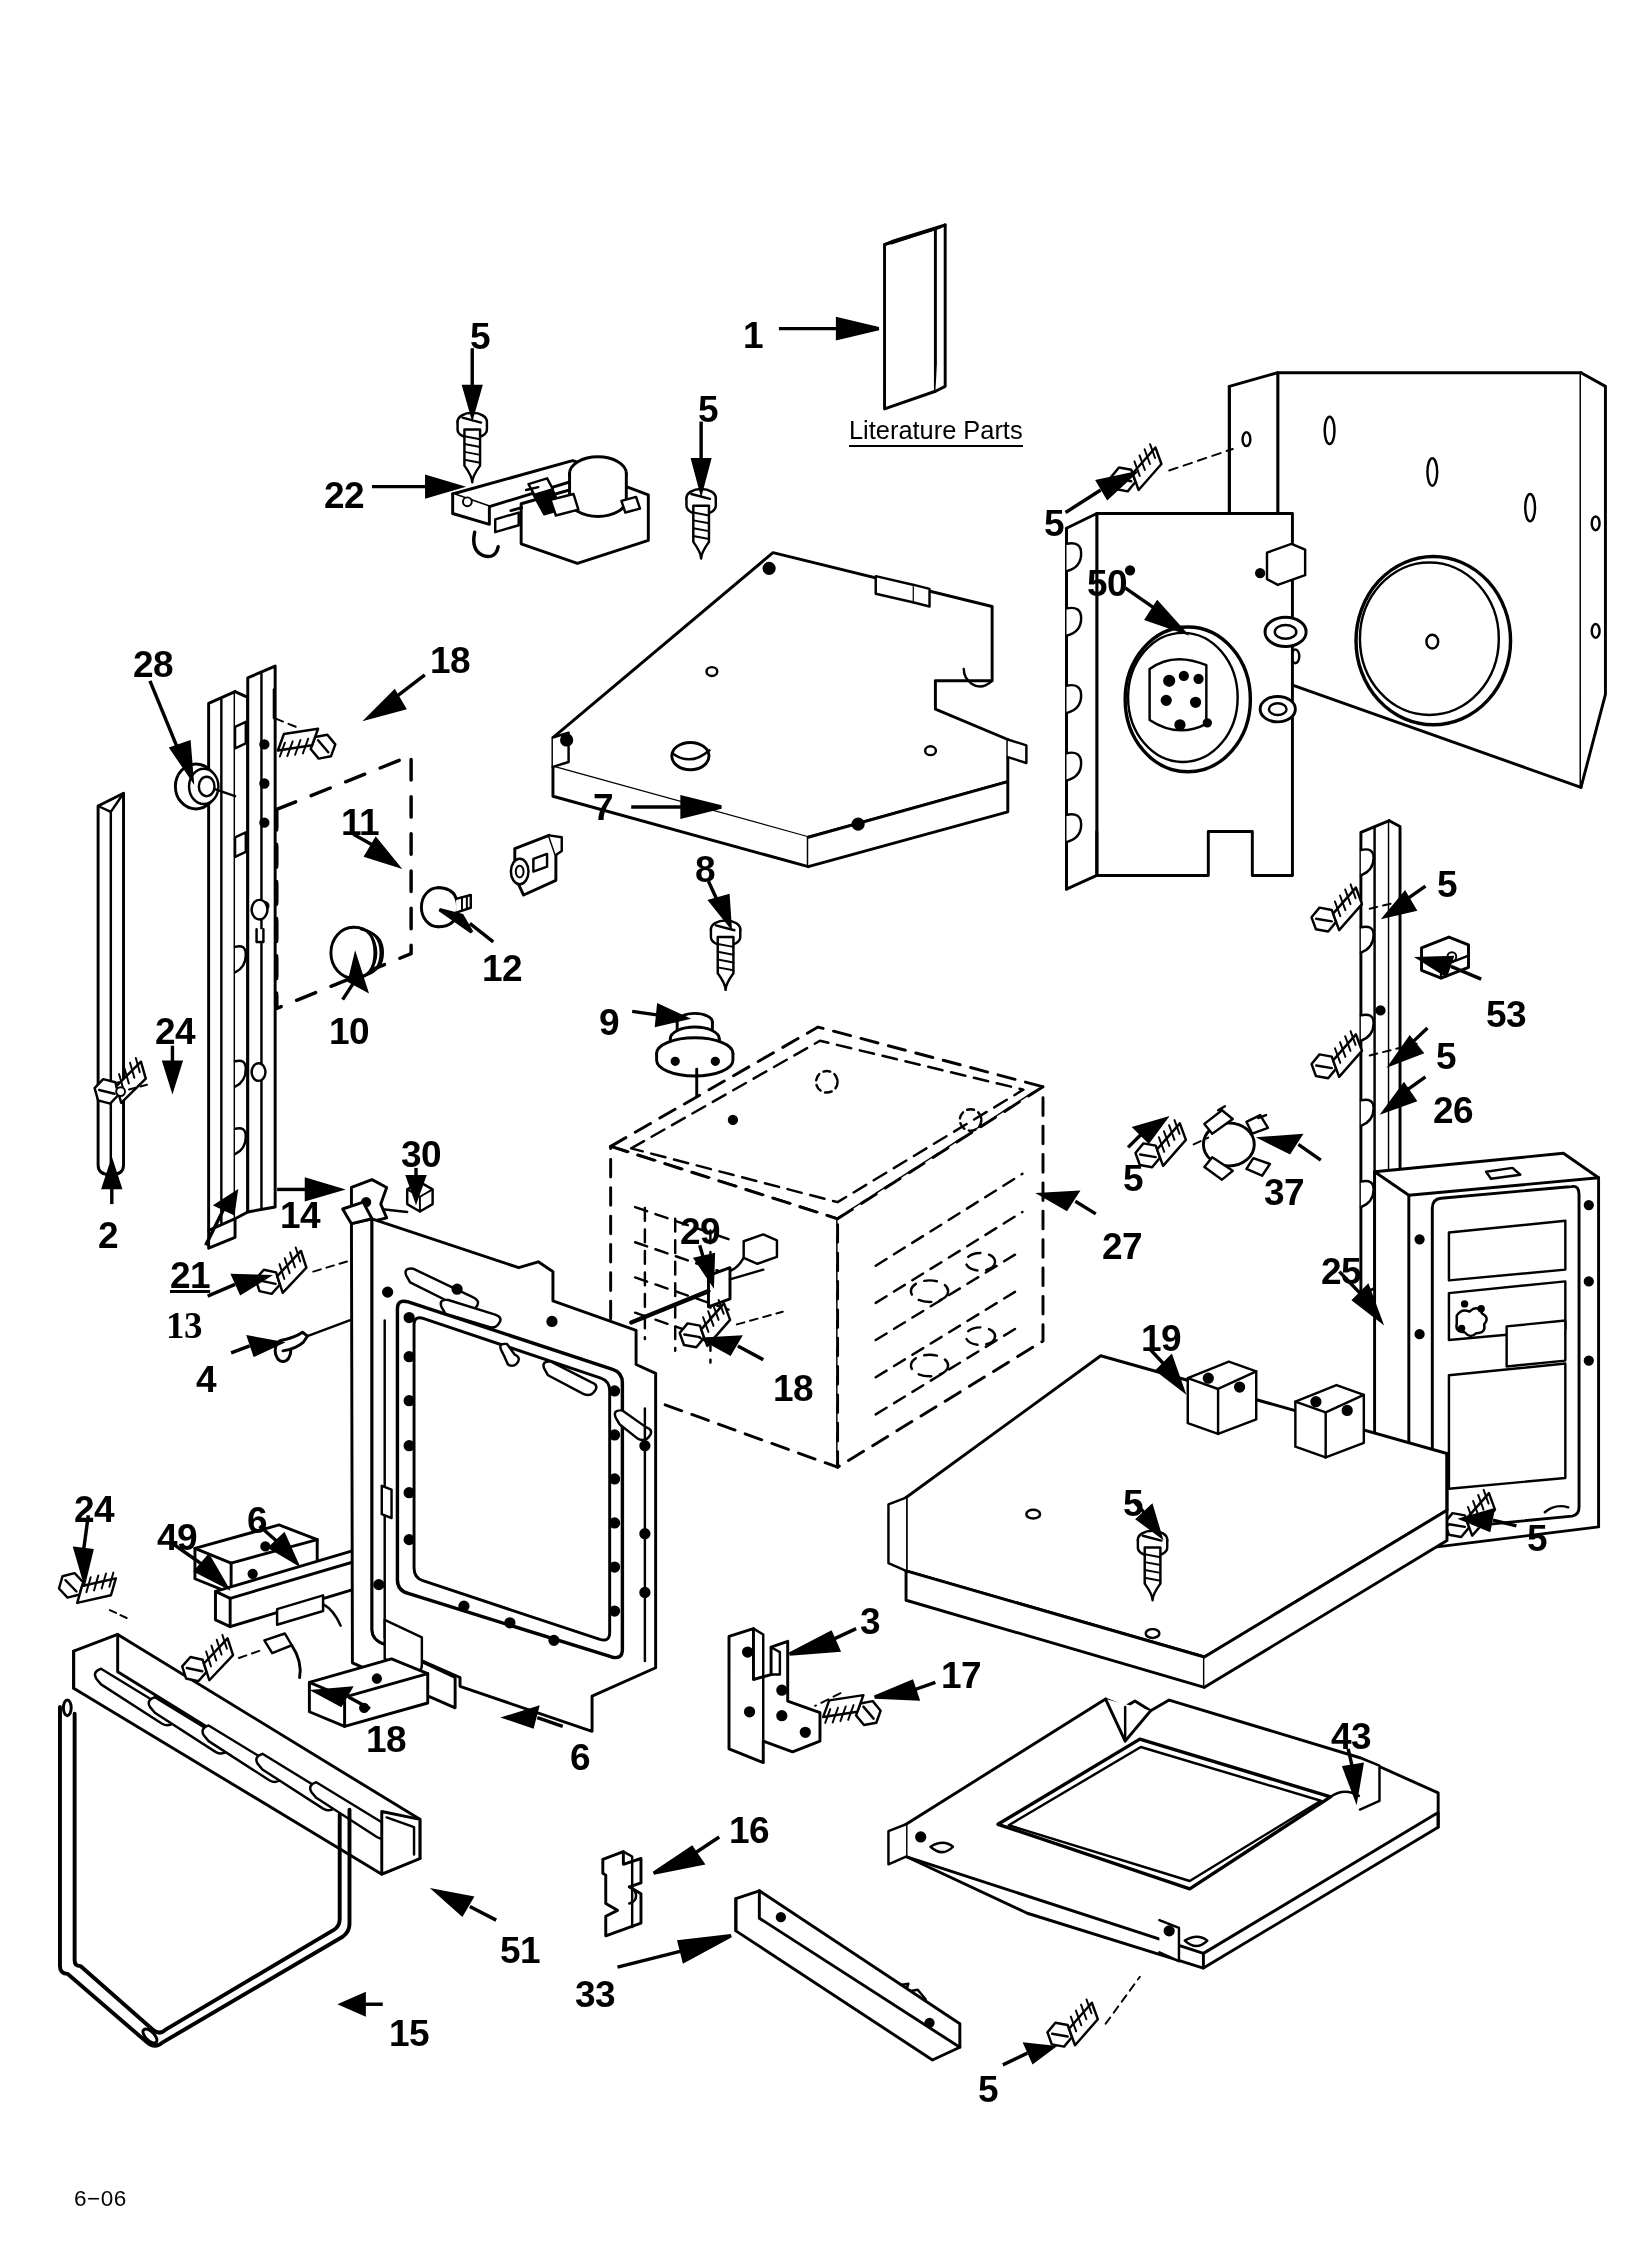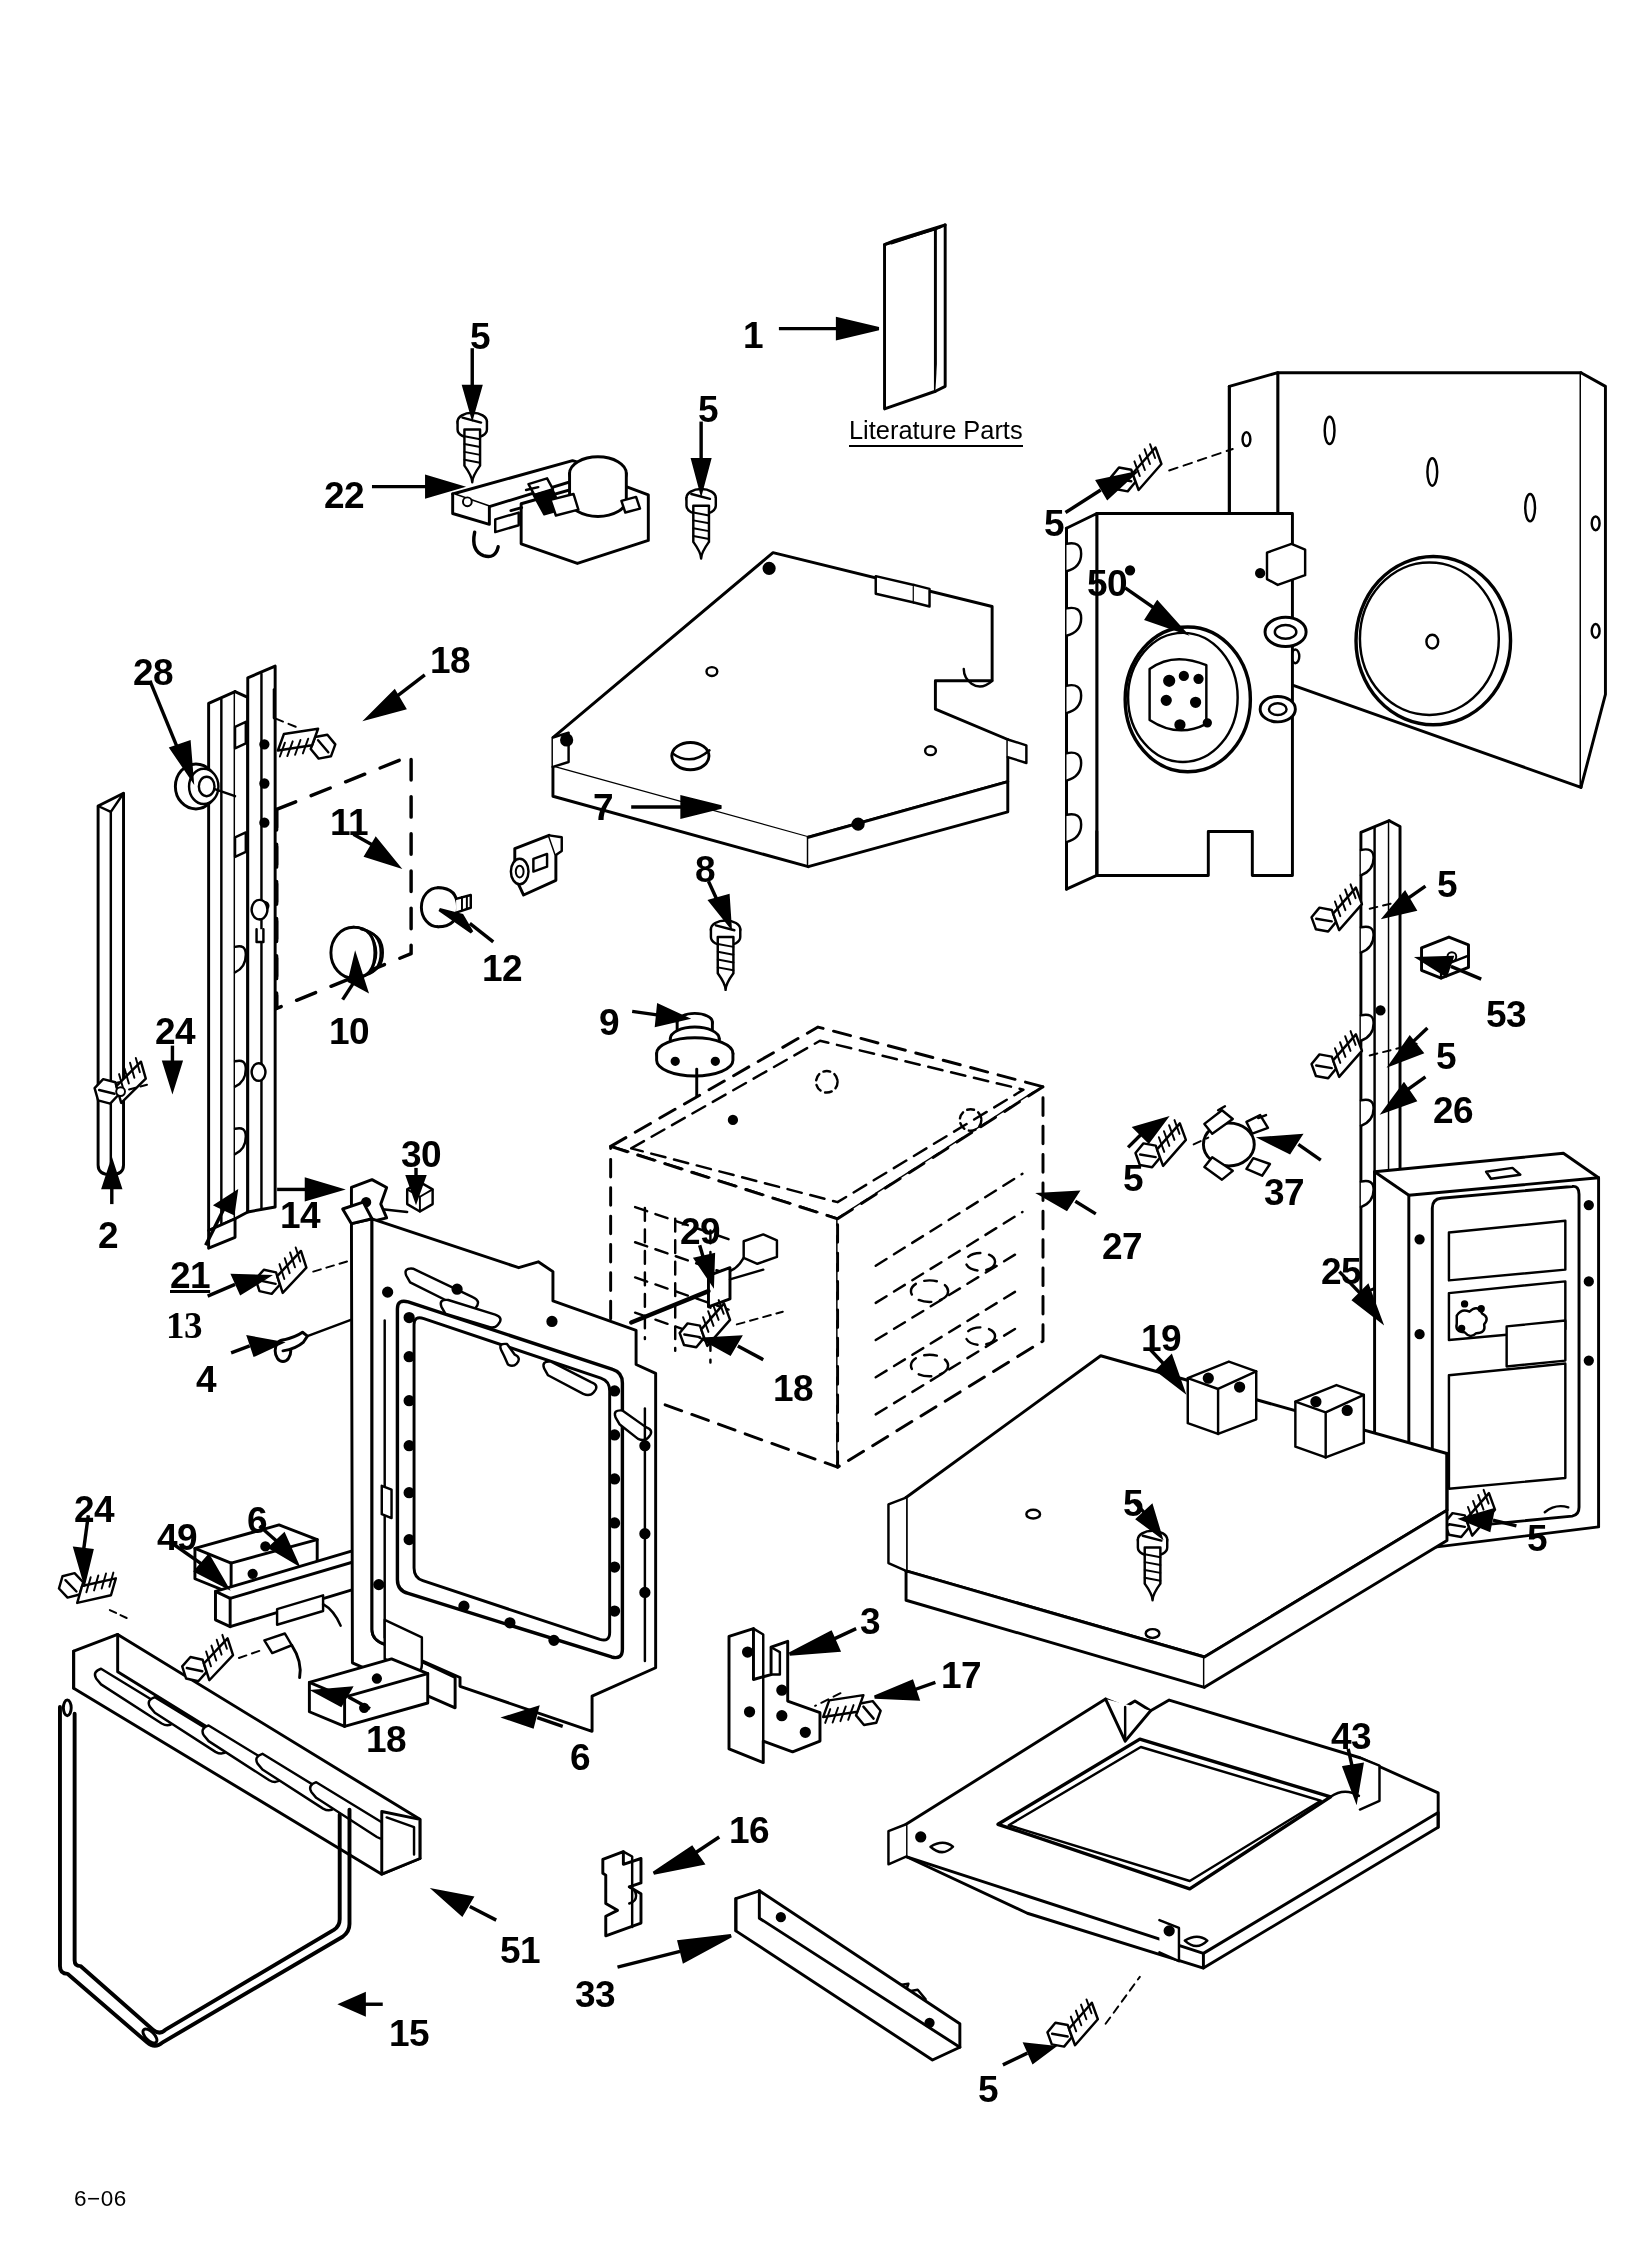--- a/index.html
+++ b/index.html
@@ -794,23 +794,23 @@
   </g>
 </svg>
 
 <div id="labels">
       <div class="callout" style="left: 470px; top: 318px;">5</div>
       <div class="callout" style="left: 324px; top: 477px;">22</div>
       <div class="callout" style="left: 698px; top: 391px;">5</div>
       <div class="callout" style="left: 743px; top: 317px;">1</div>
       <div class="callout" style="left: 1044px; top: 505px;">5</div>
       <div class="callout" style="left: 1087px; top: 565px;">50</div>
-      <div class="callout" style="left: 133px; top: 646px; margin-top: 8px;">28</div>
+      <div class="callout" style="left: 133px; top: 646px;">28</div>
       <div class="callout" style="left: 430px; top: 642px;">18</div>
-      <div class="callout" style="left: 330px; top: 804px;">11</div>
+      <div class="callout" style="left: 341px; top: 804px;">11</div>
       <div class="callout" style="left: 593px; top: 789px;">7</div>
       <div class="callout" style="left: 695px; top: 851px;">8</div>
       <div class="callout" style="left: 482px; top: 950px;">12</div>
       <div class="callout" style="left: 329px; top: 1013px;">10</div>
       <div class="callout" style="left: 599px; top: 1004px;">9</div>
       <div class="callout" style="left: 1437px; top: 866px;">5</div>
       <div class="callout" style="left: 1486px; top: 996px;">53</div>
       <div class="callout" style="left: 1436px; top: 1038px;">5</div>
       <div class="callout" style="left: 1433px; top: 1092px;">26</div>
       <div class="callout" style="left: 155px; top: 1013px;">24</div>

